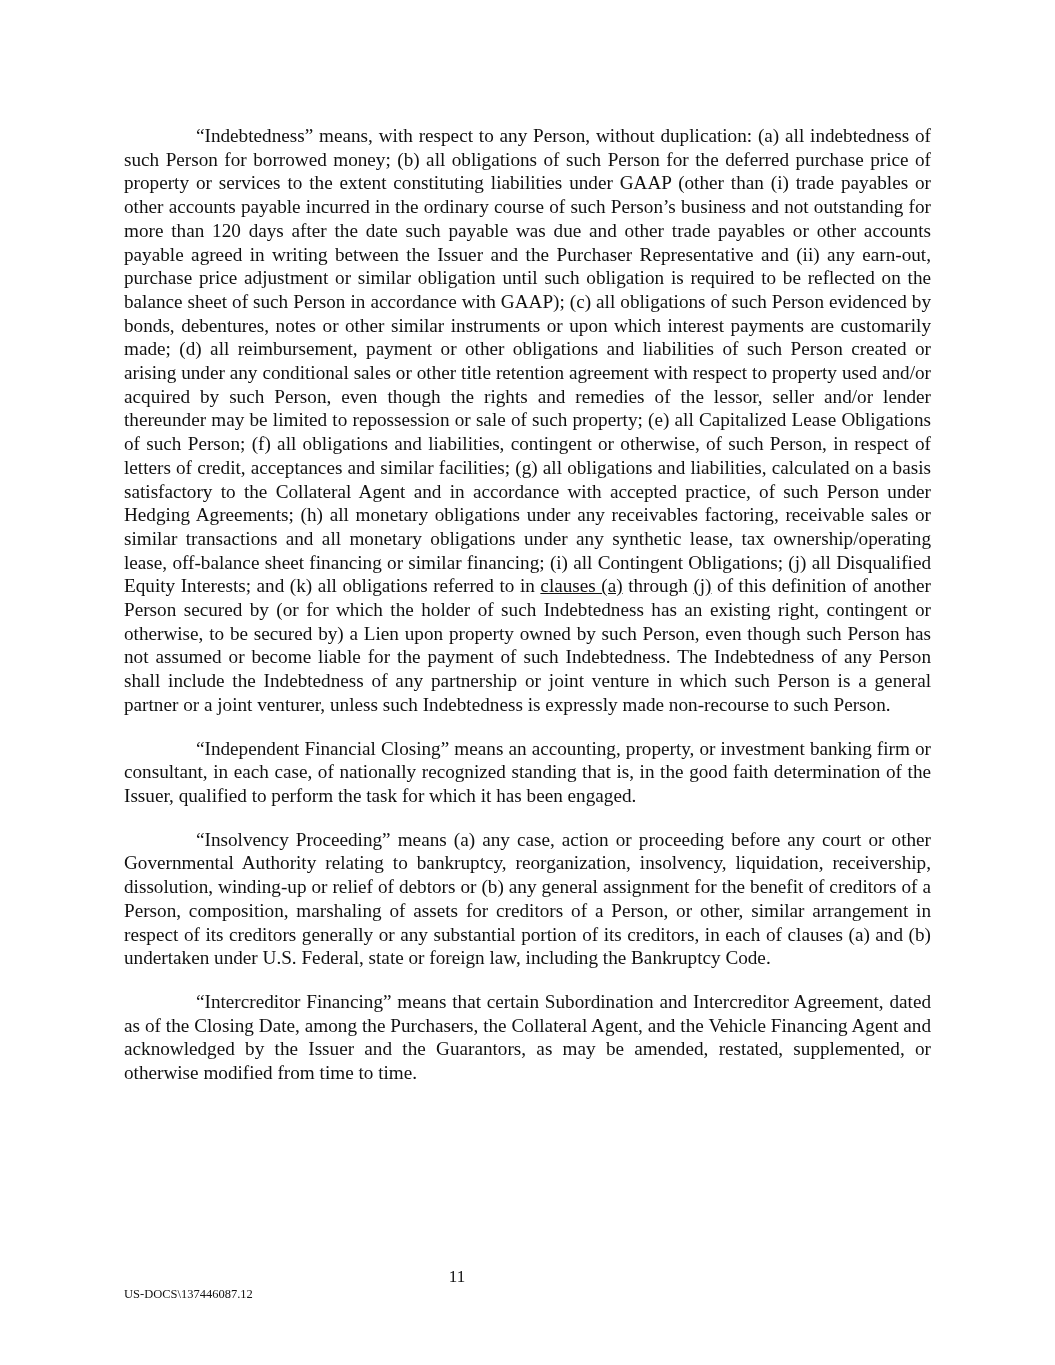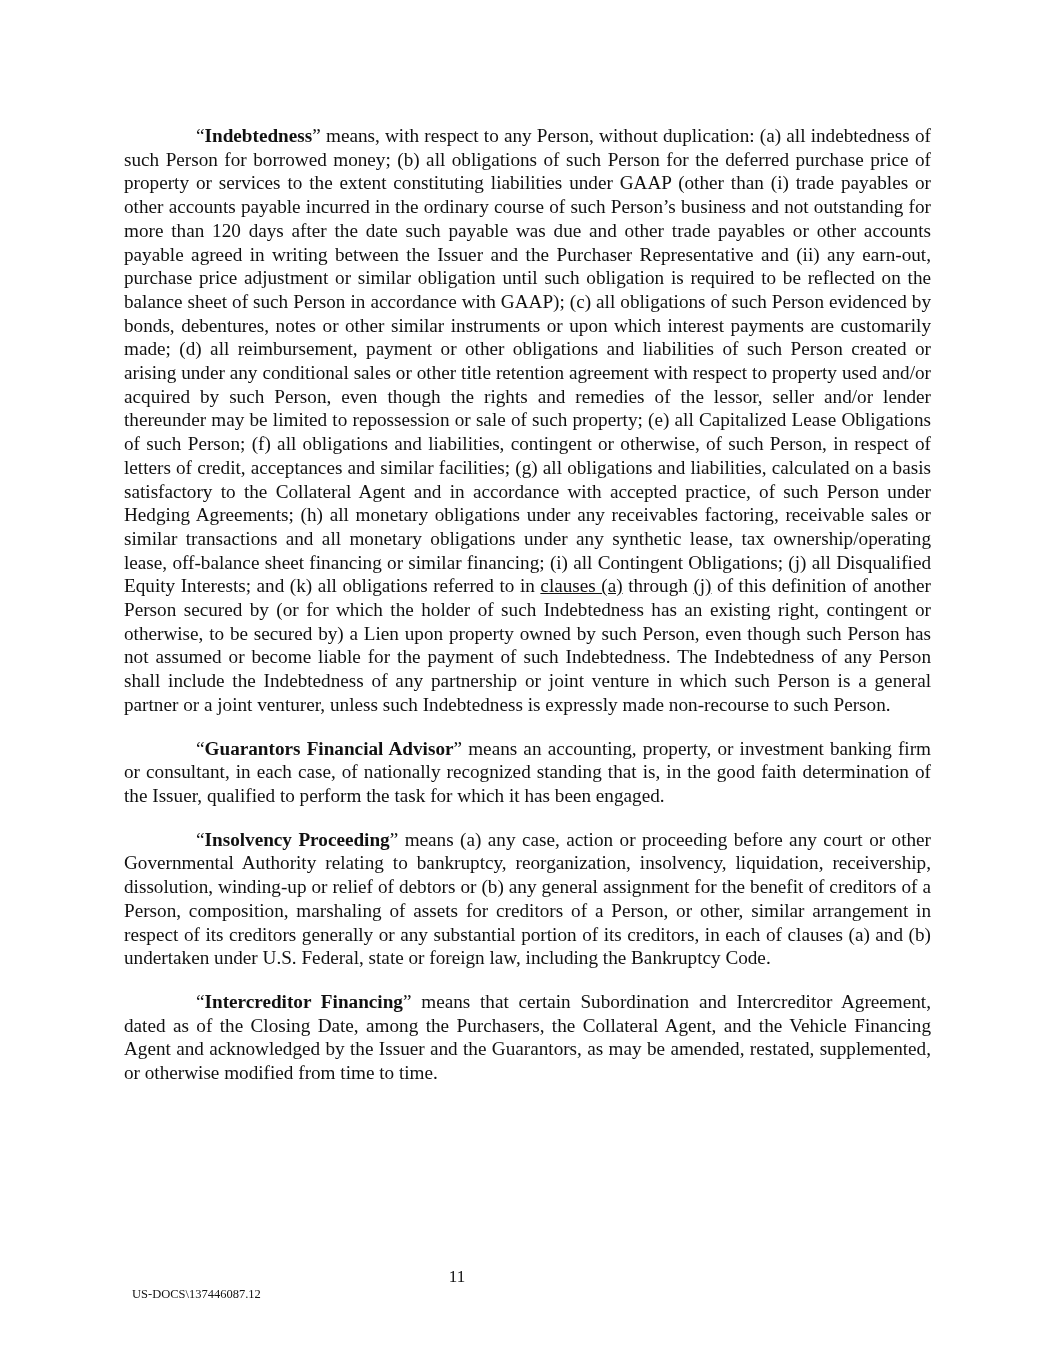--- a/index.html
+++ b/index.html
@@ -1,28 +1,28 @@
 <!DOCTYPE html>
 <html><head>
 <meta charset="utf-8">
 <style>
   html, body { margin:0; padding:0; background:#fff; }
   body { width:1055px; height:1365px; position:relative; overflow:hidden;
          font-family:"Liberation Serif", serif; color:#111; }
   .page { position:absolute; left:124px; top:124px; width:807px; }
   p { margin:0 0 20px 0; font-size:19.2px; line-height:23.7px; text-align:justify; }
   p.indent { text-indent:72px; }
-  b { font-weight:bold; }
+  b { font-weight:normal; }
   u { }
   .pagenum { position:absolute; top:1267px; left:0; width:914px; text-align:center; font-size:17px; }
-  .docid { position:absolute; left:132px; top:1287px; font-size:12.5px; }
+  .docid { position:absolute; left:124px; top:1287px; font-size:12.5px; }
 </style>
 </head>
 <body>
 
 <div class="page" id="body">
     <p class="indent"><span>“</span><b>Indebtedness</b><span>” means, with respect to any Person, without duplication: (a) all indebtedness of such Person for borrowed money; (b) all obligations of such Person for the deferred purchase price of property or services to the extent constituting liabilities under GAAP (other than (i) trade payables or other accounts payable incurred in the ordinary course of such Person’s business and not outstanding for more than 120 days after the date such payable was due and other trade payables or other accounts payable agreed in writing between the Issuer and the Purchaser Representative and (ii) any earn-out, purchase price adjustment or similar obligation until such obligation is required to be reflected on the balance sheet of such Person in accordance with GAAP); (c) all obligations of such Person evidenced by bonds, debentures, notes or other similar instruments or upon which interest payments are customarily made; (d) all reimbursement, payment or other obligations and liabilities of such Person created or arising under any conditional sales or other title retention agreement with respect to property used and/or acquired by such Person, even though the rights and remedies of the lessor, seller and/or lender thereunder may be limited to repossession or sale of such property; (e) all Capitalized Lease Obligations of such Person; (f) all obligations and liabilities, contingent or otherwise, of such Person, in respect of letters of credit, acceptances and similar facilities; (g) all obligations and liabilities, calculated on a basis satisfactory to the Collateral Agent and in accordance with accepted practice, of such Person under Hedging Agreements; (h) all monetary obligations under any receivables factoring, receivable sales or similar transactions and all monetary obligations under any synthetic lease, tax ownership/operating lease, off-balance sheet financing or similar financing; (i) all Contingent Obligations; (j) all Disqualified Equity Interests; and (k) all obligations referred to in </span><u>clauses (a)</u><span> through </span><u>(j)</u><span> of this definition of another Person secured by (or for which the holder of such Indebtedness has an existing right, contingent or otherwise, to be secured by) a Lien upon property owned by such Person, even though such Person has not assumed or become liable for the payment of such Indebtedness. The Indebtedness of any Person shall include the Indebtedness of any partnership or joint venture in which such Person is a general partner or a joint venturer, unless such Indebtedness is expressly made non-recourse to such Person.</span></p>
-    <p class="indent"><span>“</span><b>Guarantors Financial Advisor</b><span>” means an accounting, property, or investment banking firm or consultant, in each case, of nationally recognized standing that is, in the good faith determination of the Issuer, qualified to perform the task for which it has been engaged.</span></p>
+    <p class="indent"><span>“</span><b>Independent Financial Closing</b><span>” means an accounting, property, or investment banking firm or consultant, in each case, of nationally recognized standing that is, in the good faith determination of the Issuer, qualified to perform the task for which it has been engaged.</span></p>
     <p class="indent"><span>“</span><b>Insolvency Proceeding</b><span>” means (a) any case, action or proceeding before any court or other Governmental Authority relating to bankruptcy, reorganization, insolvency, liquidation, receivership, dissolution, winding-up or relief of debtors or (b) any general assignment for the benefit of creditors of a Person, composition, marshaling of assets for creditors of a Person, or other, similar arrangement in respect of its creditors generally or any substantial portion of its creditors, in each of clauses (a) and (b) undertaken under U.S. Federal, state or foreign law, including the Bankruptcy Code.</span></p>
     <p class="indent"><span>“</span><b>Intercreditor Financing</b><span>” means that certain Subordination and Intercreditor Agreement, dated as of the Closing Date, among the Purchasers, the Collateral Agent, and the Vehicle Financing Agent and acknowledged by the Issuer and the Guarantors, as may be amended, restated, supplemented, or otherwise modified from time to time.</span></p>
   </div>
 <div class="pagenum">11</div>
 <div class="docid">US-DOCS\137446087.12</div>
 
 </body></html>

